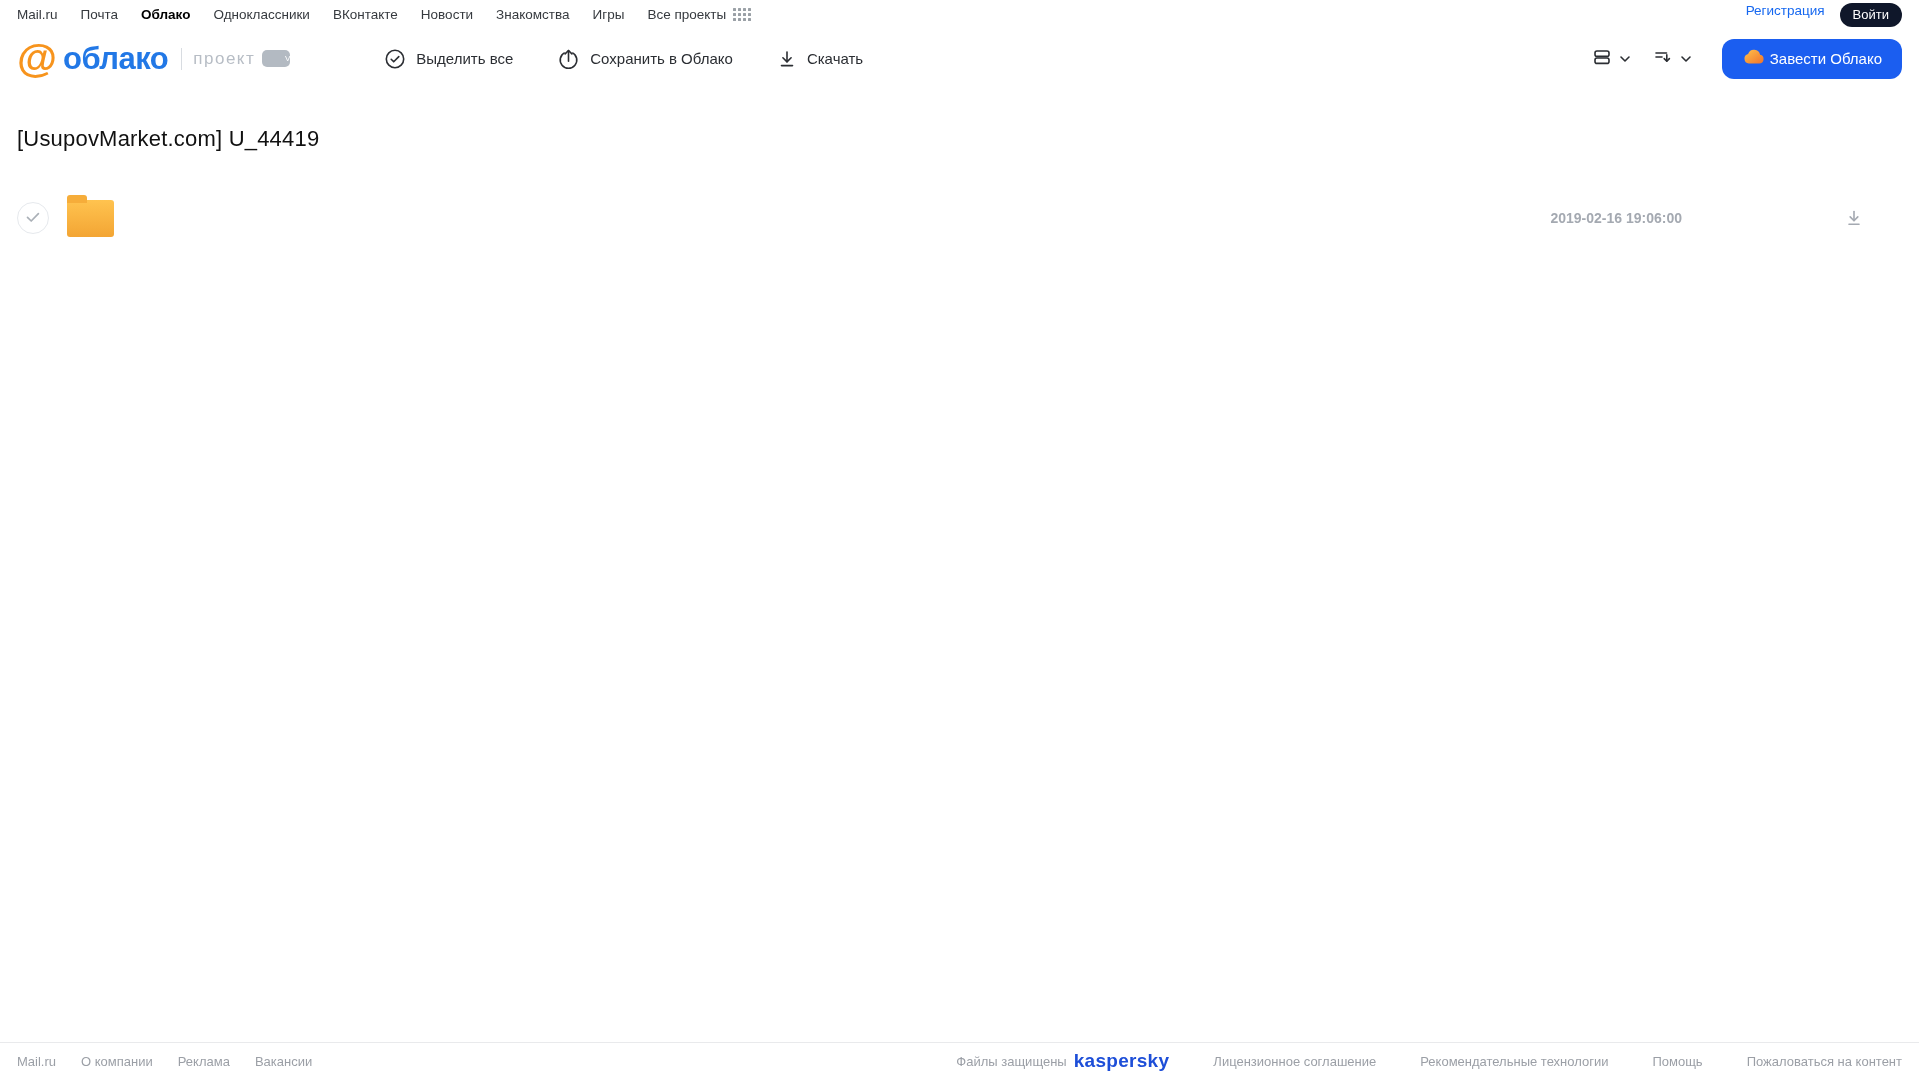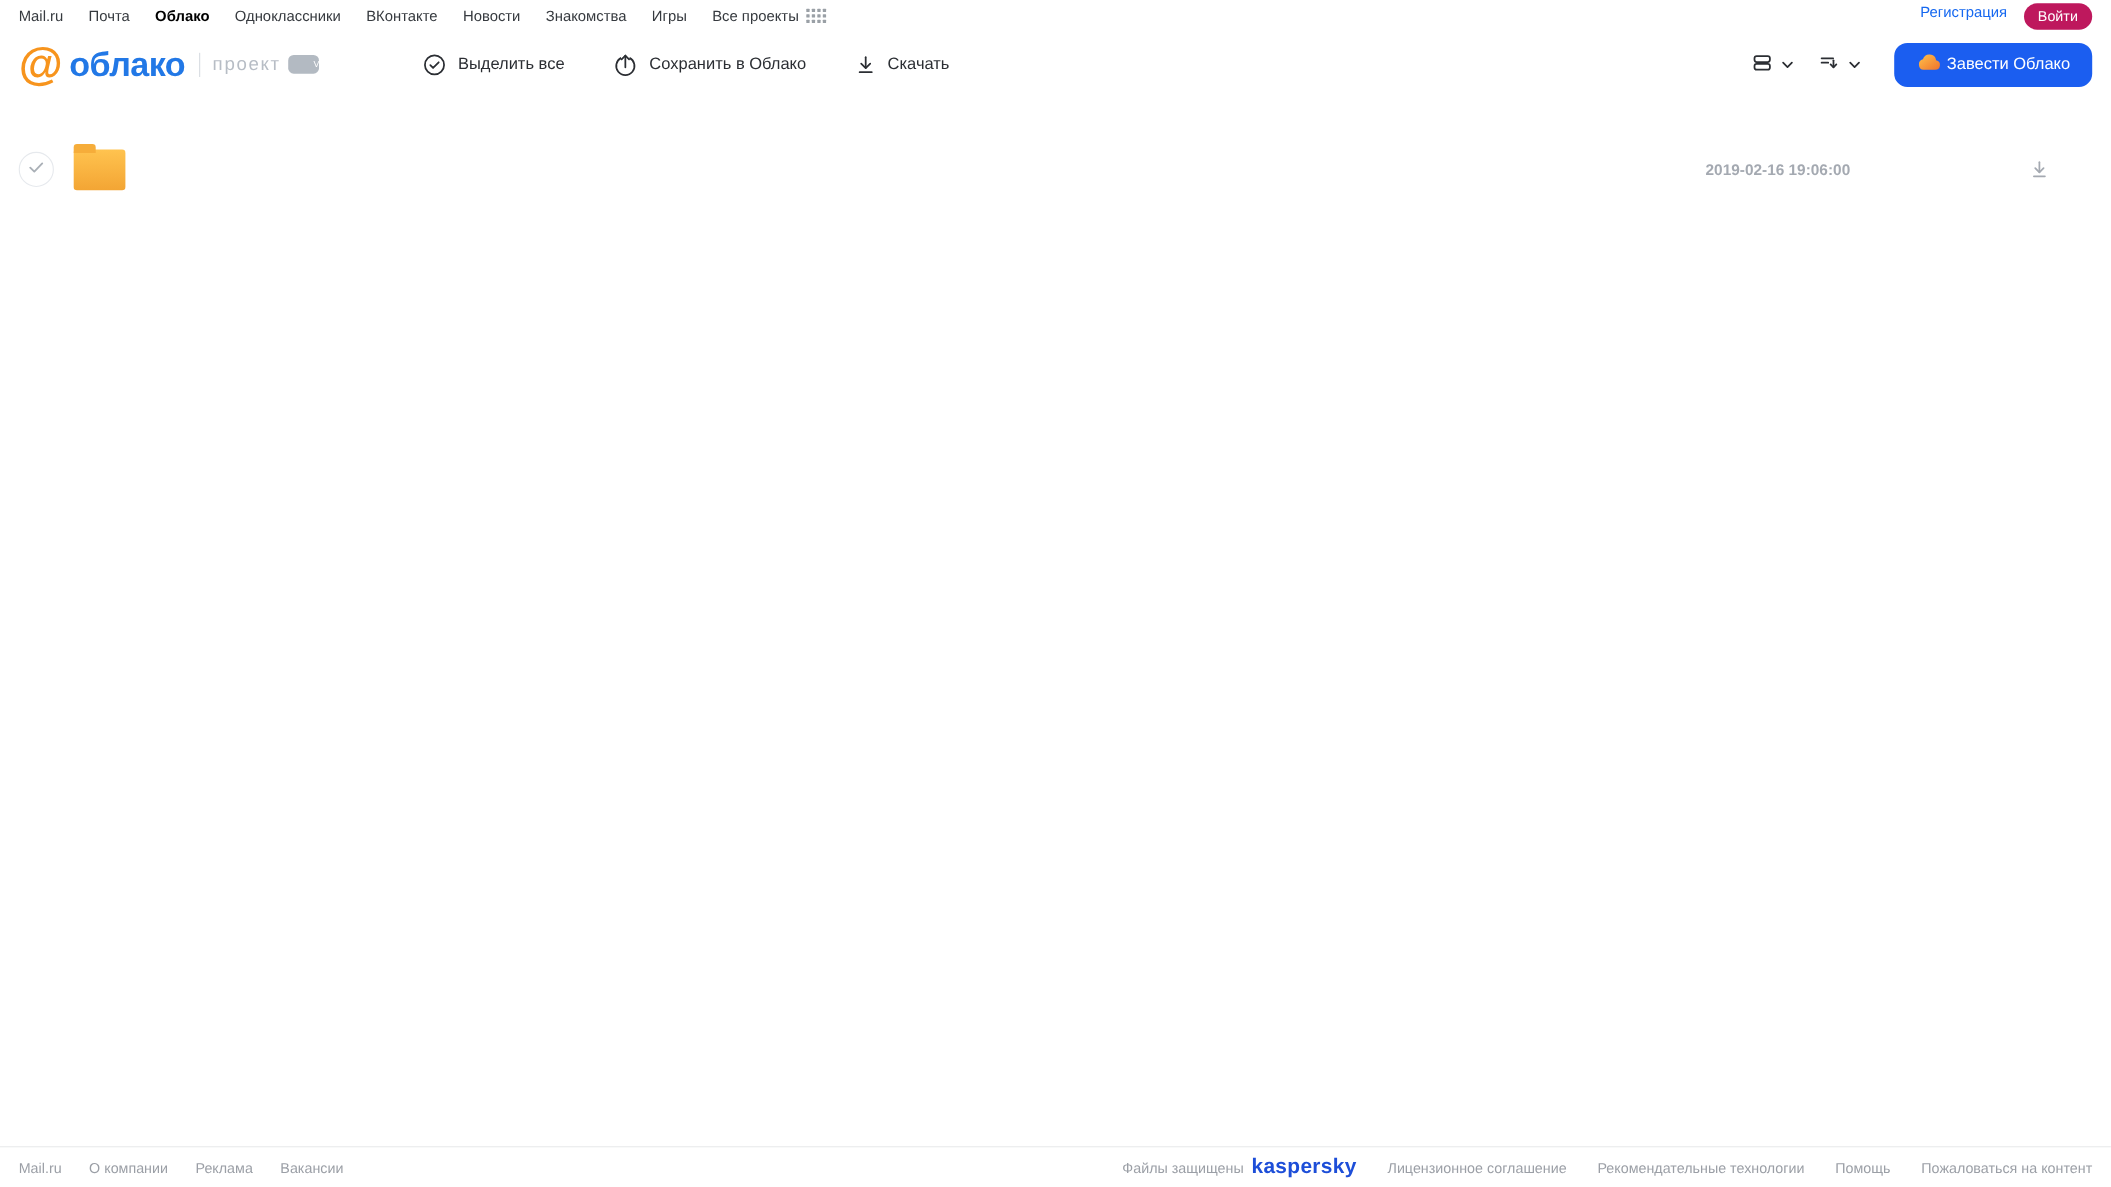--- a/index.html
+++ b/index.html
@@ -10,21 +10,21 @@
 
   
   .topnav { height:29px; display:flex; align-items:center; padding:0 17px; }
   .topnav-links { display:flex; align-items:center; gap:23px; font-size:13.5px; color:#363a3f; }
   .topnav-links a.active { font-weight:bold; color:#000; }
   .allprojects { display:flex; align-items:center; gap:7px; color:#363a3f; }
   .grid-dots { display:inline-grid; grid-template-columns:repeat(4,3px); gap:2px; }
   .grid-dots i { width:3px; height:3px; background:#9aa0a6; border-radius:0.5px; }
   .topnav-right { margin-left:auto; display:flex; gap:15px; }
   .reg-link { color:#1668f0; font-size:13.5px; }
-  .login-btn { background:#be185d; color:#fff; font-size:13px; padding:4px 13px 5px;
+  .login-btn { background:#0f172a; color:#fff; font-size:13px; padding:4px 13px 5px;
     border-radius:14px; }
 
   
   .appbar { height:59px; display:flex; align-items:center; padding:0 17px; }
   .logo { display:flex; align-items:center; cursor:pointer; }
   .at-icon { font-size:41px; line-height:40px; font-weight:700; color:#F7941D; margin-top:-2px; }
   .logo-text { font-size:31px; font-weight:700; color:#2278E6; letter-spacing:-0.5px; margin-left:6px; }
   .logo-sep { width:1px; height:22px; background:#d8dce1; margin:0 11px 0 13px; }
   .project-label { font-size:17px; color:#b7bdc5; letter-spacing:1.5px; }
   .vk-badge { width:16px; height:17px; margin-left:7px; background:#b3bac2; border-radius:5px;
@@ -51,21 +51,21 @@
   .folder-icon::before { content:""; position:absolute; top:-5px; left:0; width:20px; height:8px;
     background:#F6AD3A; border-radius:3px 3px 0 0; }
   .file-name { margin-left:26px; font-size:15px; color:#1d1f23; }
   .file-date { margin-left:auto; font-size:14px; color:#a4a9b1;font-weight:bold; }
   .row-download { margin-left:162px; margin-right:38px; color:#a4a9b1; display:flex; }
 
   
   .footer { position:absolute; left:0; right:0; bottom:0; height:37px; border-top:1px solid #e9eaec;
     display:flex; align-items:center; padding:0 17px; font-size:13px; color:#9b9fa6; background:#fff; }
   .footer-left { display:flex; gap:25px; }
-  .footer-right { margin-left:auto; display:flex; align-items:center; gap:28px; }
+  .footer-right { margin-left:auto; display:flex; align-items:center; gap:44px; }
   .kasp-group { display:flex; align-items:center; gap:7px; }
   .kaspersky { color:#1d4ed8; font-weight:bold; font-size:19px; letter-spacing:0.3px; }
 </style>
 </head>
 <body>
 
 <div class="topnav">
   <nav class="topnav-links">
     <a>Mail.ru</a>
     <a>Почта</a>
@@ -180,20 +180,21 @@
           </defs>
           <path d="M6.8 15.5 h10.4 a4.4 4.4 0 0 0 0.9 -8.7 A6.2 6.2 0 0 0 6.1 5.9 A4.9 4.9 0 0 0 6.8 15.5 Z" fill="url(#cg)"></path>
         </svg>
       </span>
       <span>Завести Облако</span>
     </button>
   </div>
 </header>
 
 <main class="main">
+  <h1 class="page-title">[UsupovMarket.com] U_44419</h1>
 
   <div class="file-row">
     <span class="row-checkbox">
       <span>
         <svg width="14" height="11" viewBox="0 0 14 11" fill="none" stroke="#aab0b7" stroke-width="1.7">
           <path d="M1.5 5.4 L5.2 9 L12.4 1.6" stroke-linecap="round" stroke-linejoin="round"></path>
         </svg>
       </span>
     </span>
     <span class="folder-icon"></span>

